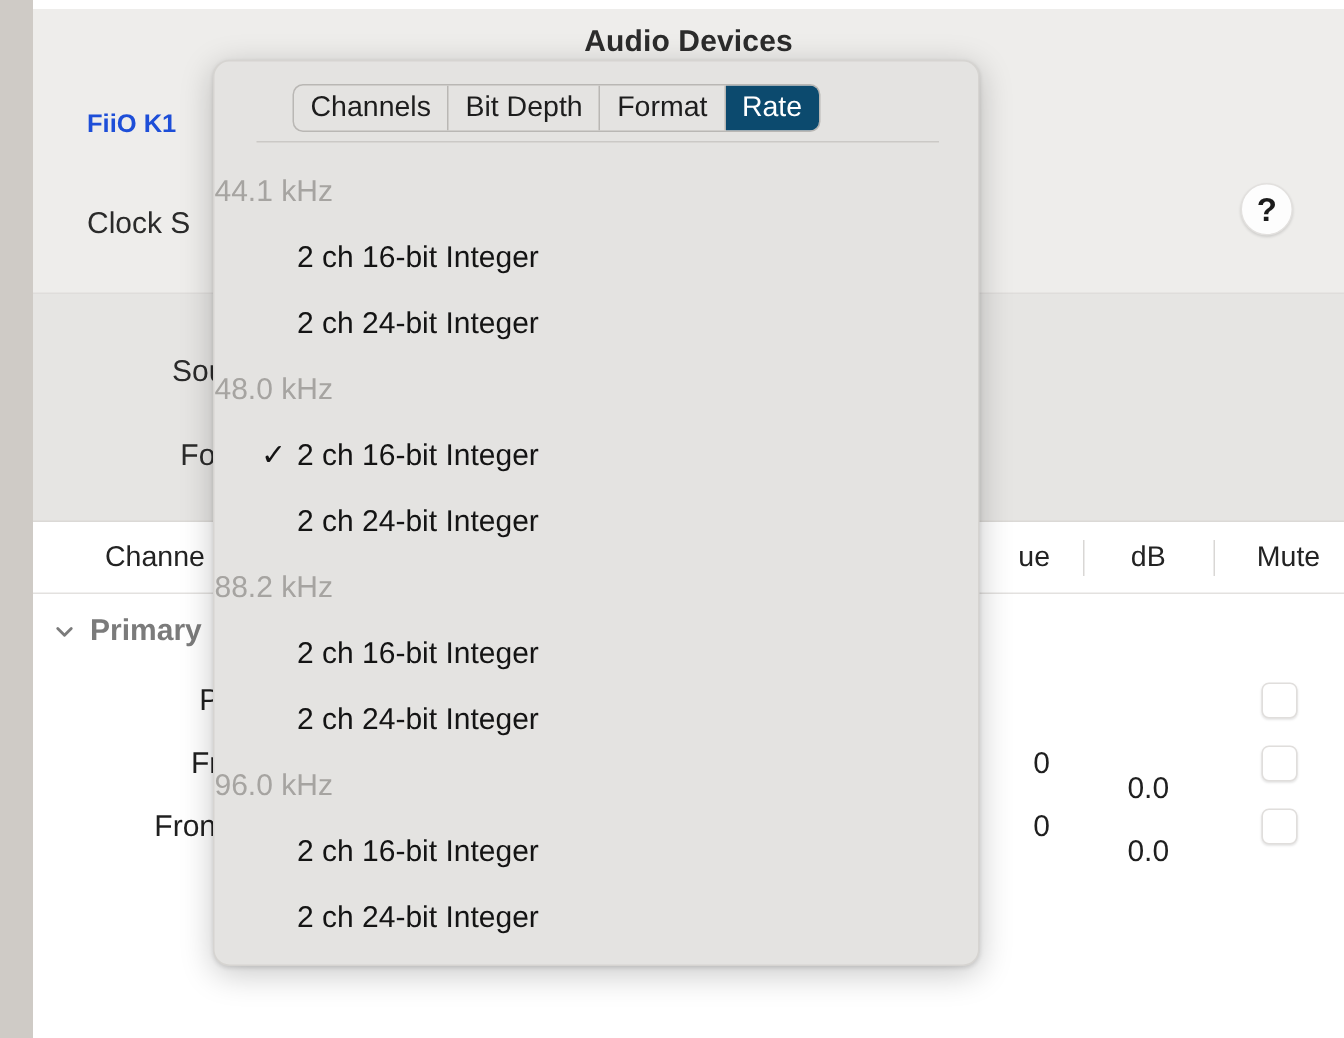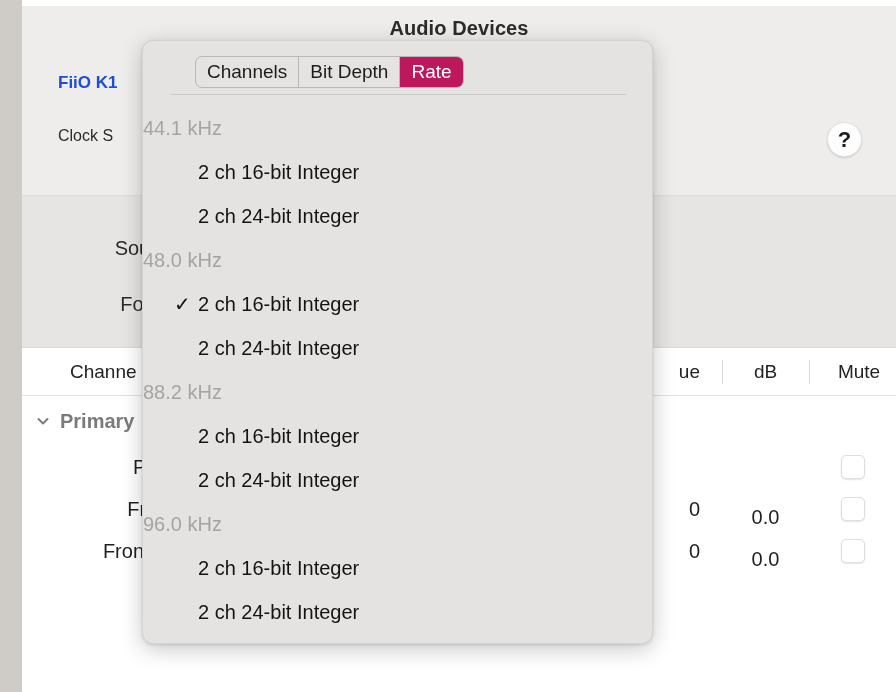--- a/index.html
+++ b/index.html
@@ -61,22 +61,22 @@
   }
   .device-title {
     position: absolute;
     left: 36px; top: 27px;
     font-size: 17px; font-weight: bold;
     color: #1d4ed8;
     white-space: nowrap;
   }
   .clock-label {
     position: absolute;
-    left: 36px; top: 81px;
-    font-size: 16px;
+    left: 36px; top: 92px;
+    font-size: 20px;
     color: #2b2b2b;
     white-space: nowrap;
   }
   .help-button {
     position: absolute;
     left: 805px; top: 76px;
     width: 35px; height: 35px;
     border-radius: 50%;
     background: #fdfdfd;
     border: 1px solid #e2e0de;
@@ -183,21 +183,21 @@
   .cell-value {
     position: absolute;
     left: 590px; top: 0;
     width: 88px; height: 42px;
     display: flex; align-items: center; justify-content: flex-end;
     font-size: 20px;
     color: #1f1f1f;
   }
   .cell-db {
     position: absolute;
-    left: 702px; top: 8px;
+    left: 702px; top: 17px;
     width: 83px; height: 42px;
     display: flex; align-items: center; justify-content: center;
     font-size: 20px;
     color: #1f1f1f;
   }
   .cell-mute {
     position: absolute;
     left: 789px; top: 0;
     width: 84px; height: 42px;
     display: flex; align-items: center; justify-content: center;
@@ -238,21 +238,21 @@
     display: flex; align-items: center; justify-content: center;
     padding: 0 11px;
     font-size: 19px;
     color: #1d1d1d;
     border-right: 1px solid #b9b7b4;
     cursor: default;
     white-space: nowrap;
   }
   .segment:last-child { border-right: none; }
   .segment.selected {
-    background: #be185d;
+    background: #0c4a6e;
     color: #ffffff;
   }
 
   .popup-divider {
     position: absolute;
     left: 28px; top: 53px;
     width: 455px; height: 1px;
     background: #cbc9c6;
   }
 
@@ -361,20 +361,21 @@
       </div>
 
     </div>
   </div>
 
   <div class="popup">
 
     <div class="segmented">
       <div class="segment">Channels</div>
       <div class="segment">Bit Depth</div>
+      <div class="segment">Format</div>
       <div class="segment selected">Rate</div>
     </div>
 
     <div class="popup-divider"></div>
 
     <div class="menu-list">
 
       <div class="menu-group-header">44.1 kHz</div>
       <div class="menu-item">
         <span>2 ch 16-bit Integer</span>

